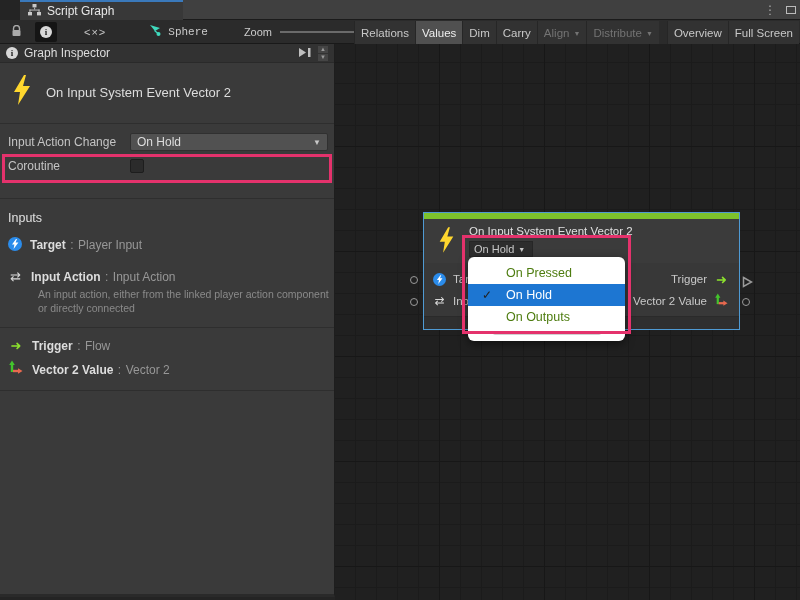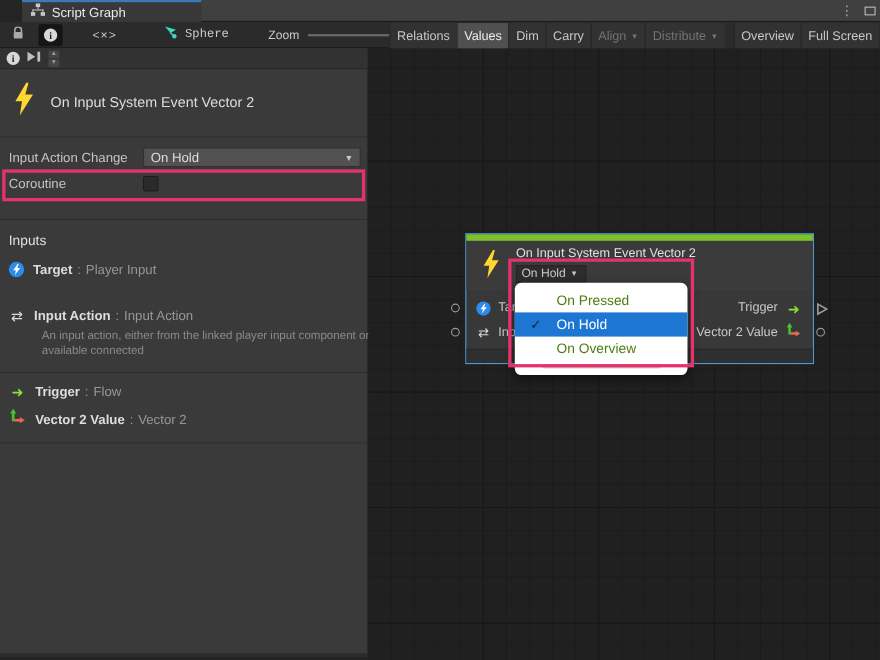--- a/index.html
+++ b/index.html
@@ -48,21 +48,21 @@
   .prop-row { display:flex; align-items:center; height:24px; padding:0 6px 0 8px; }
   .prop-label { width:122px; font-size:12px; color:#c4c4c4; white-space:nowrap; }
   .dropdown { flex:1; height:18px; background:#515151; border:1px solid #303030; border-radius:2px; display:flex; align-items:center; padding:0 6px; }
   .dropdown-value { flex:1; font-size:12px; color:#dddddd; }
   .dd-caret { font-size:8px; color:#c8c8c8; }
   .checkbox { width:14px; height:14px; background:#2b2b2b; border:1px solid #1d1d1d; border-radius:2px; }
   .annotation { position:absolute; border:3px solid #e4326c; z-index:30; pointer-events:none; }
   .anno-insp { left:2px; top:110px; width:330px; height:29px; }
   .section { padding:8px 8px 10px 8px; border-bottom:1px solid #2e2e2e; }
   .section-title { font-size:12.5px; color:#e0e0e0; margin:4px 0 10px 0; }
-  .port-entry { margin-bottom:24px; }
+  .port-entry { margin-bottom:14px; }
   .port-head { display:flex; align-items:center; gap:8px; }
   .port-name { font-size:12px; font-weight:bold; color:#dddddd; }
   .port-sep, .port-type { font-size:12px; color:#979797; }
   .port-desc { margin:3px 0 0 30px; width:300px; font-size:10.5px; line-height:1.3; color:#8a8a8a; }
   .target-icon { width:14px; height:14px; border-radius:50%; background:#2b8ceb; display:flex; align-items:center; justify-content:center; flex:none; }
   .swap-glyph { font-size:13px; color:#d8d8d8; width:15px; text-align:center; flex:none; }
   .flow-arrow { color:#8ce02e; font-size:13px; width:16px; text-align:center; flex:none; }
 
   
   .canvas { position:absolute; left:335px; top:44px; width:465px; height:556px; background-color:#202020;
@@ -173,20 +173,21 @@
       </div>
     <div class="seg gap"></div>
     <div class="seg">Overview</div>
     <div class="seg">Full Screen</div>
   </div>
 </div>
 
 <div class="inspector">
   <div class="insp-header">
     <span class="info-circ">i</span>
+    <span class="insp-header-label">Graph Inspector</span>
     <span>
       <svg width="14" height="11" viewBox="0 0 14 11">
           <path d="M1 1 L8 5.5 L1 10 Z" fill="#c0c0c0"></path>
           <rect x="10" y="1" width="2.5" height="9" fill="#c0c0c0"></rect>
         </svg>
     </span>
     <span class="spinner">
       <span>▲</span>
       <span>▼</span>
     </span>
@@ -227,21 +228,21 @@
         </span>
         <span><span class="port-name">Target</span> <span class="port-sep">:</span> <span class="port-type">Player Input</span></span>
       </div>
     </div>
 
     <div class="port-entry" style="margin-bottom:2px;">
       <div class="port-head">
         <span class="swap-glyph">⇄</span>
         <span><span class="port-name">Input Action</span> <span class="port-sep">:</span> <span class="port-type">Input Action</span></span>
       </div>
-      <div class="port-desc">An input action, either from the linked player input component or available connected</div>
+      <div class="port-desc">An input action, either from the linked player action component or directly connected</div>
     </div>
   </div>
 
   <div class="section">
 
     <div class="port-entry" style="margin-bottom:6px;">
       <div class="port-head">
         <span class="flow-arrow">➜</span>
         <span><span class="port-name">Trigger</span> <span class="port-sep">:</span> <span class="port-type">Flow</span></span>
       </div>
@@ -326,19 +327,19 @@
     <div class="menu-item">
       <span class="menu-check"></span>
       <span>On Pressed</span>
     </div>
     <div class="menu-item selected">
       <span class="menu-check">✓</span>
       <span>On Hold</span>
     </div>
     <div class="menu-item">
       <span class="menu-check"></span>
-      <span>On Overview</span>
+      <span>On Outputs</span>
     </div>
     <div class="menu-scrollhint"></div>
   </div>
 
   <div class="annotation anno-node"></div>
 </div>
 
 </body></html>

